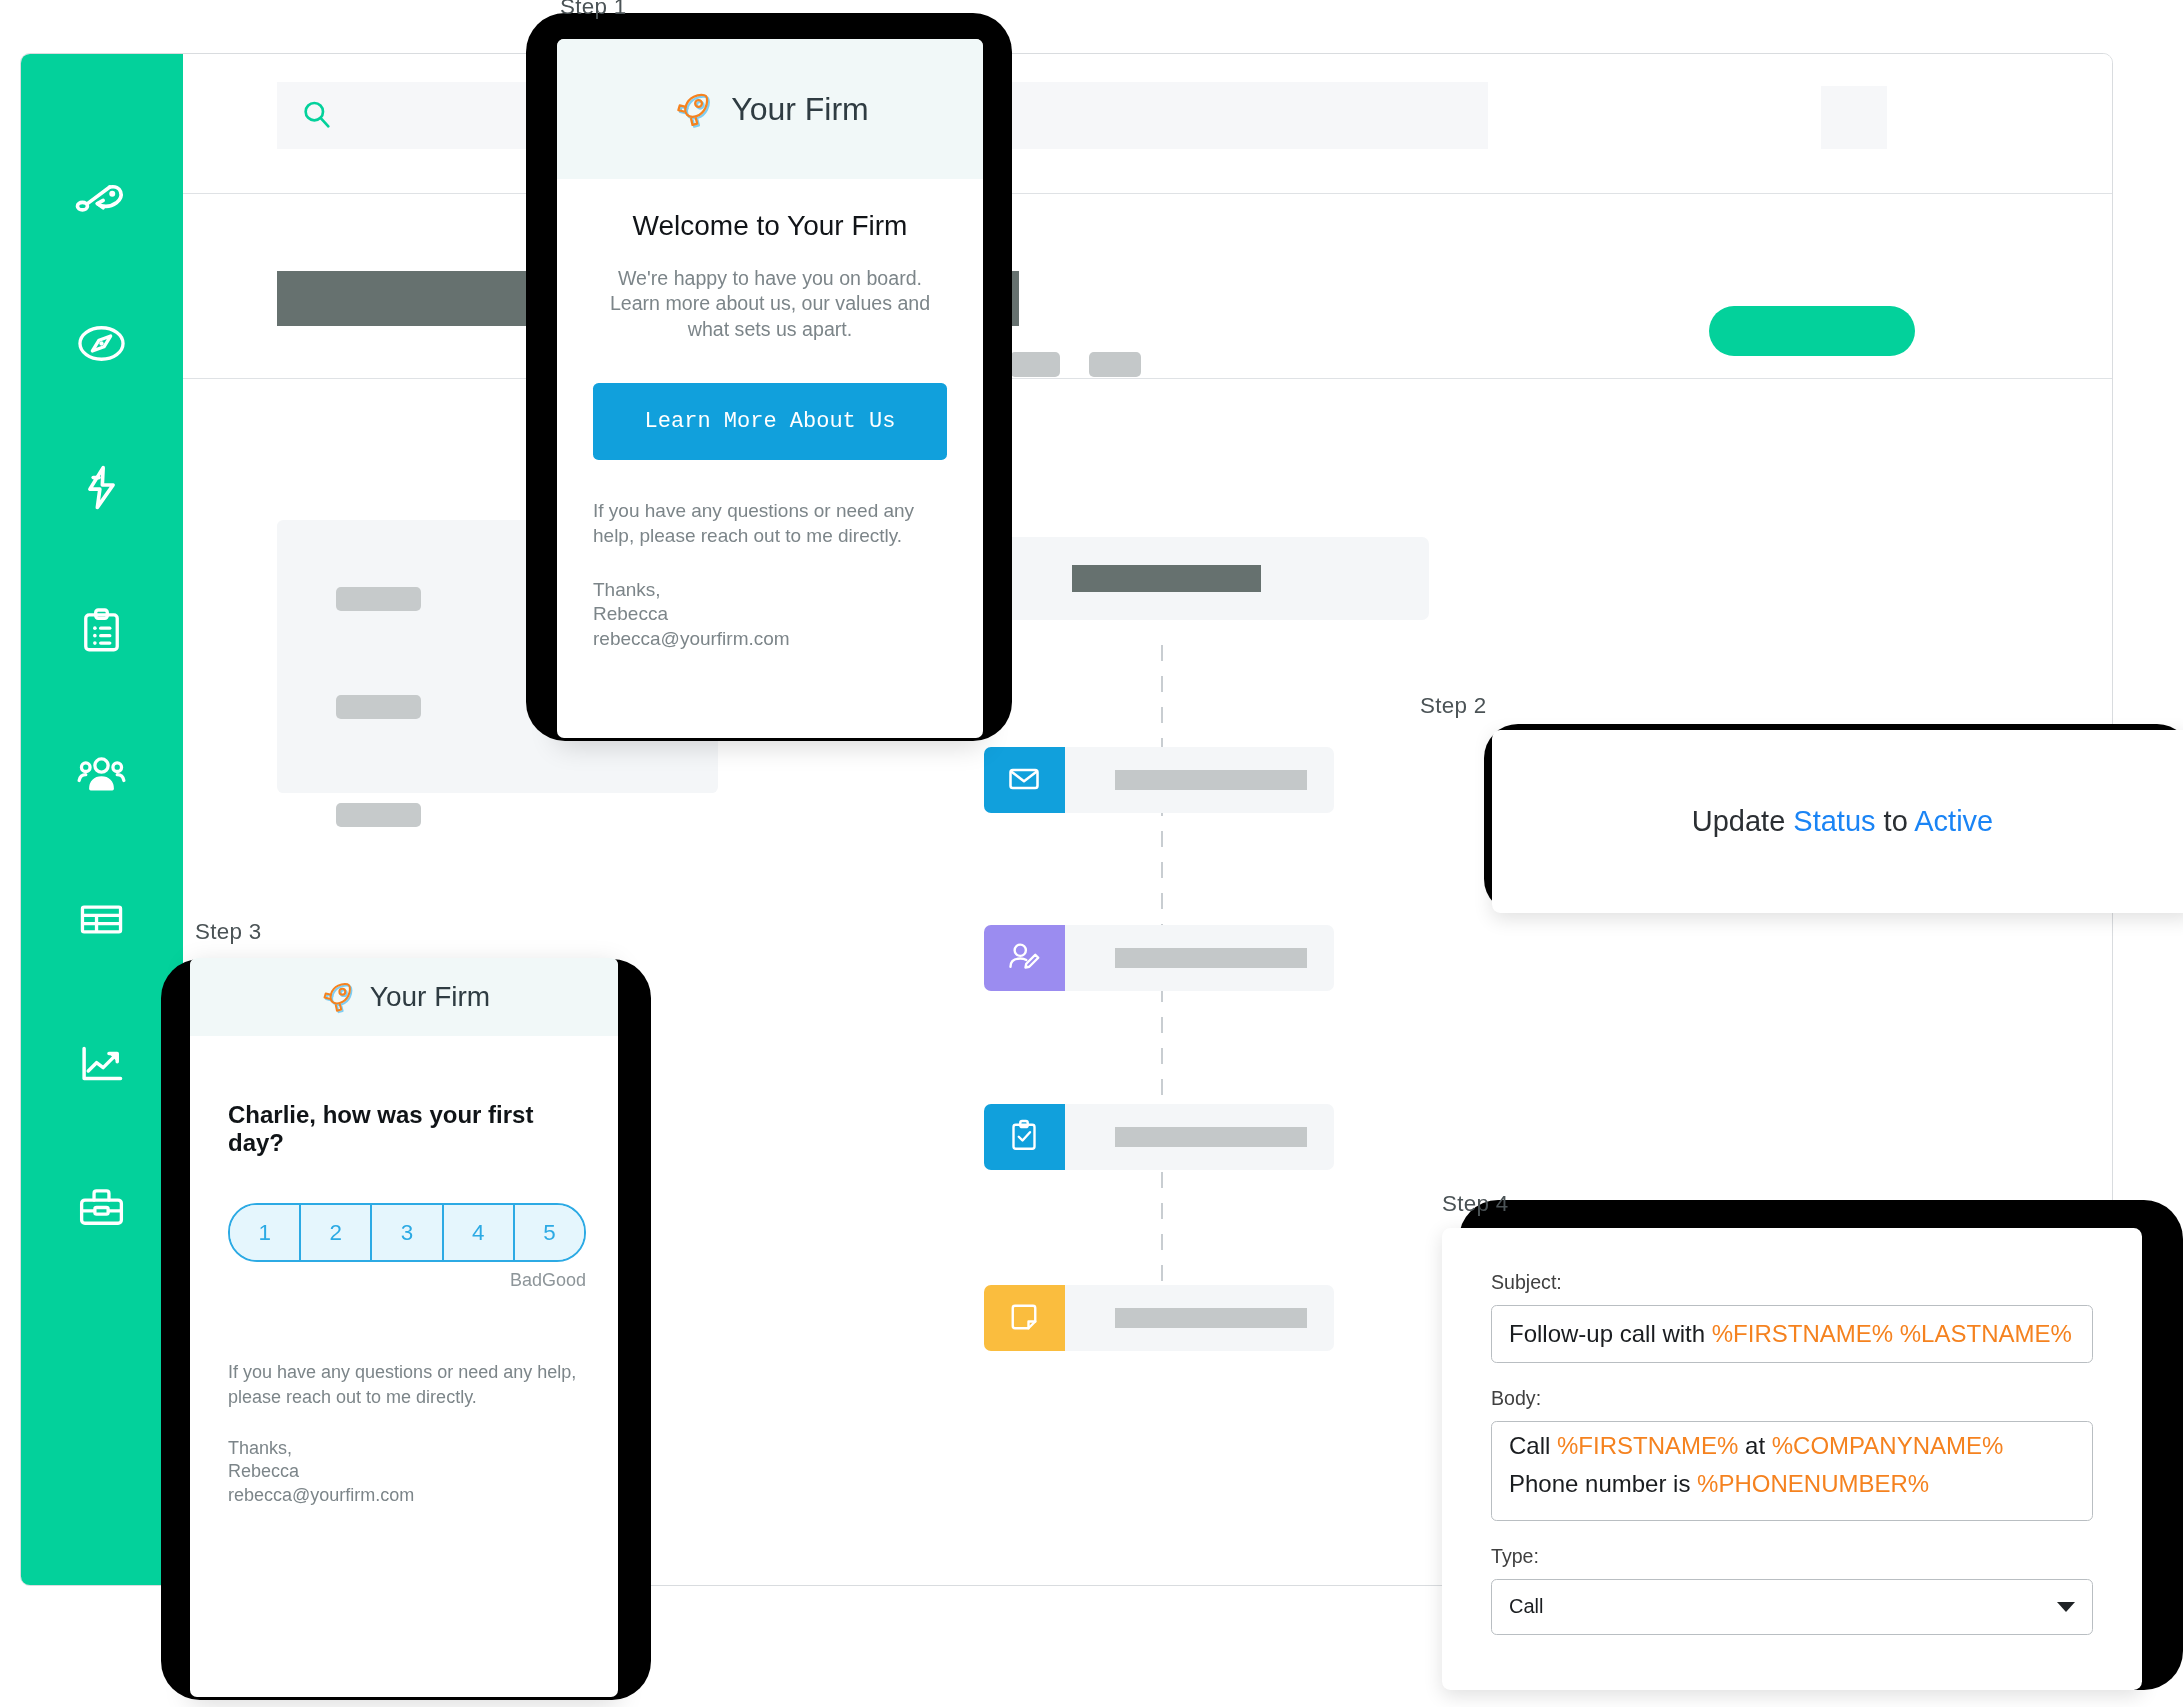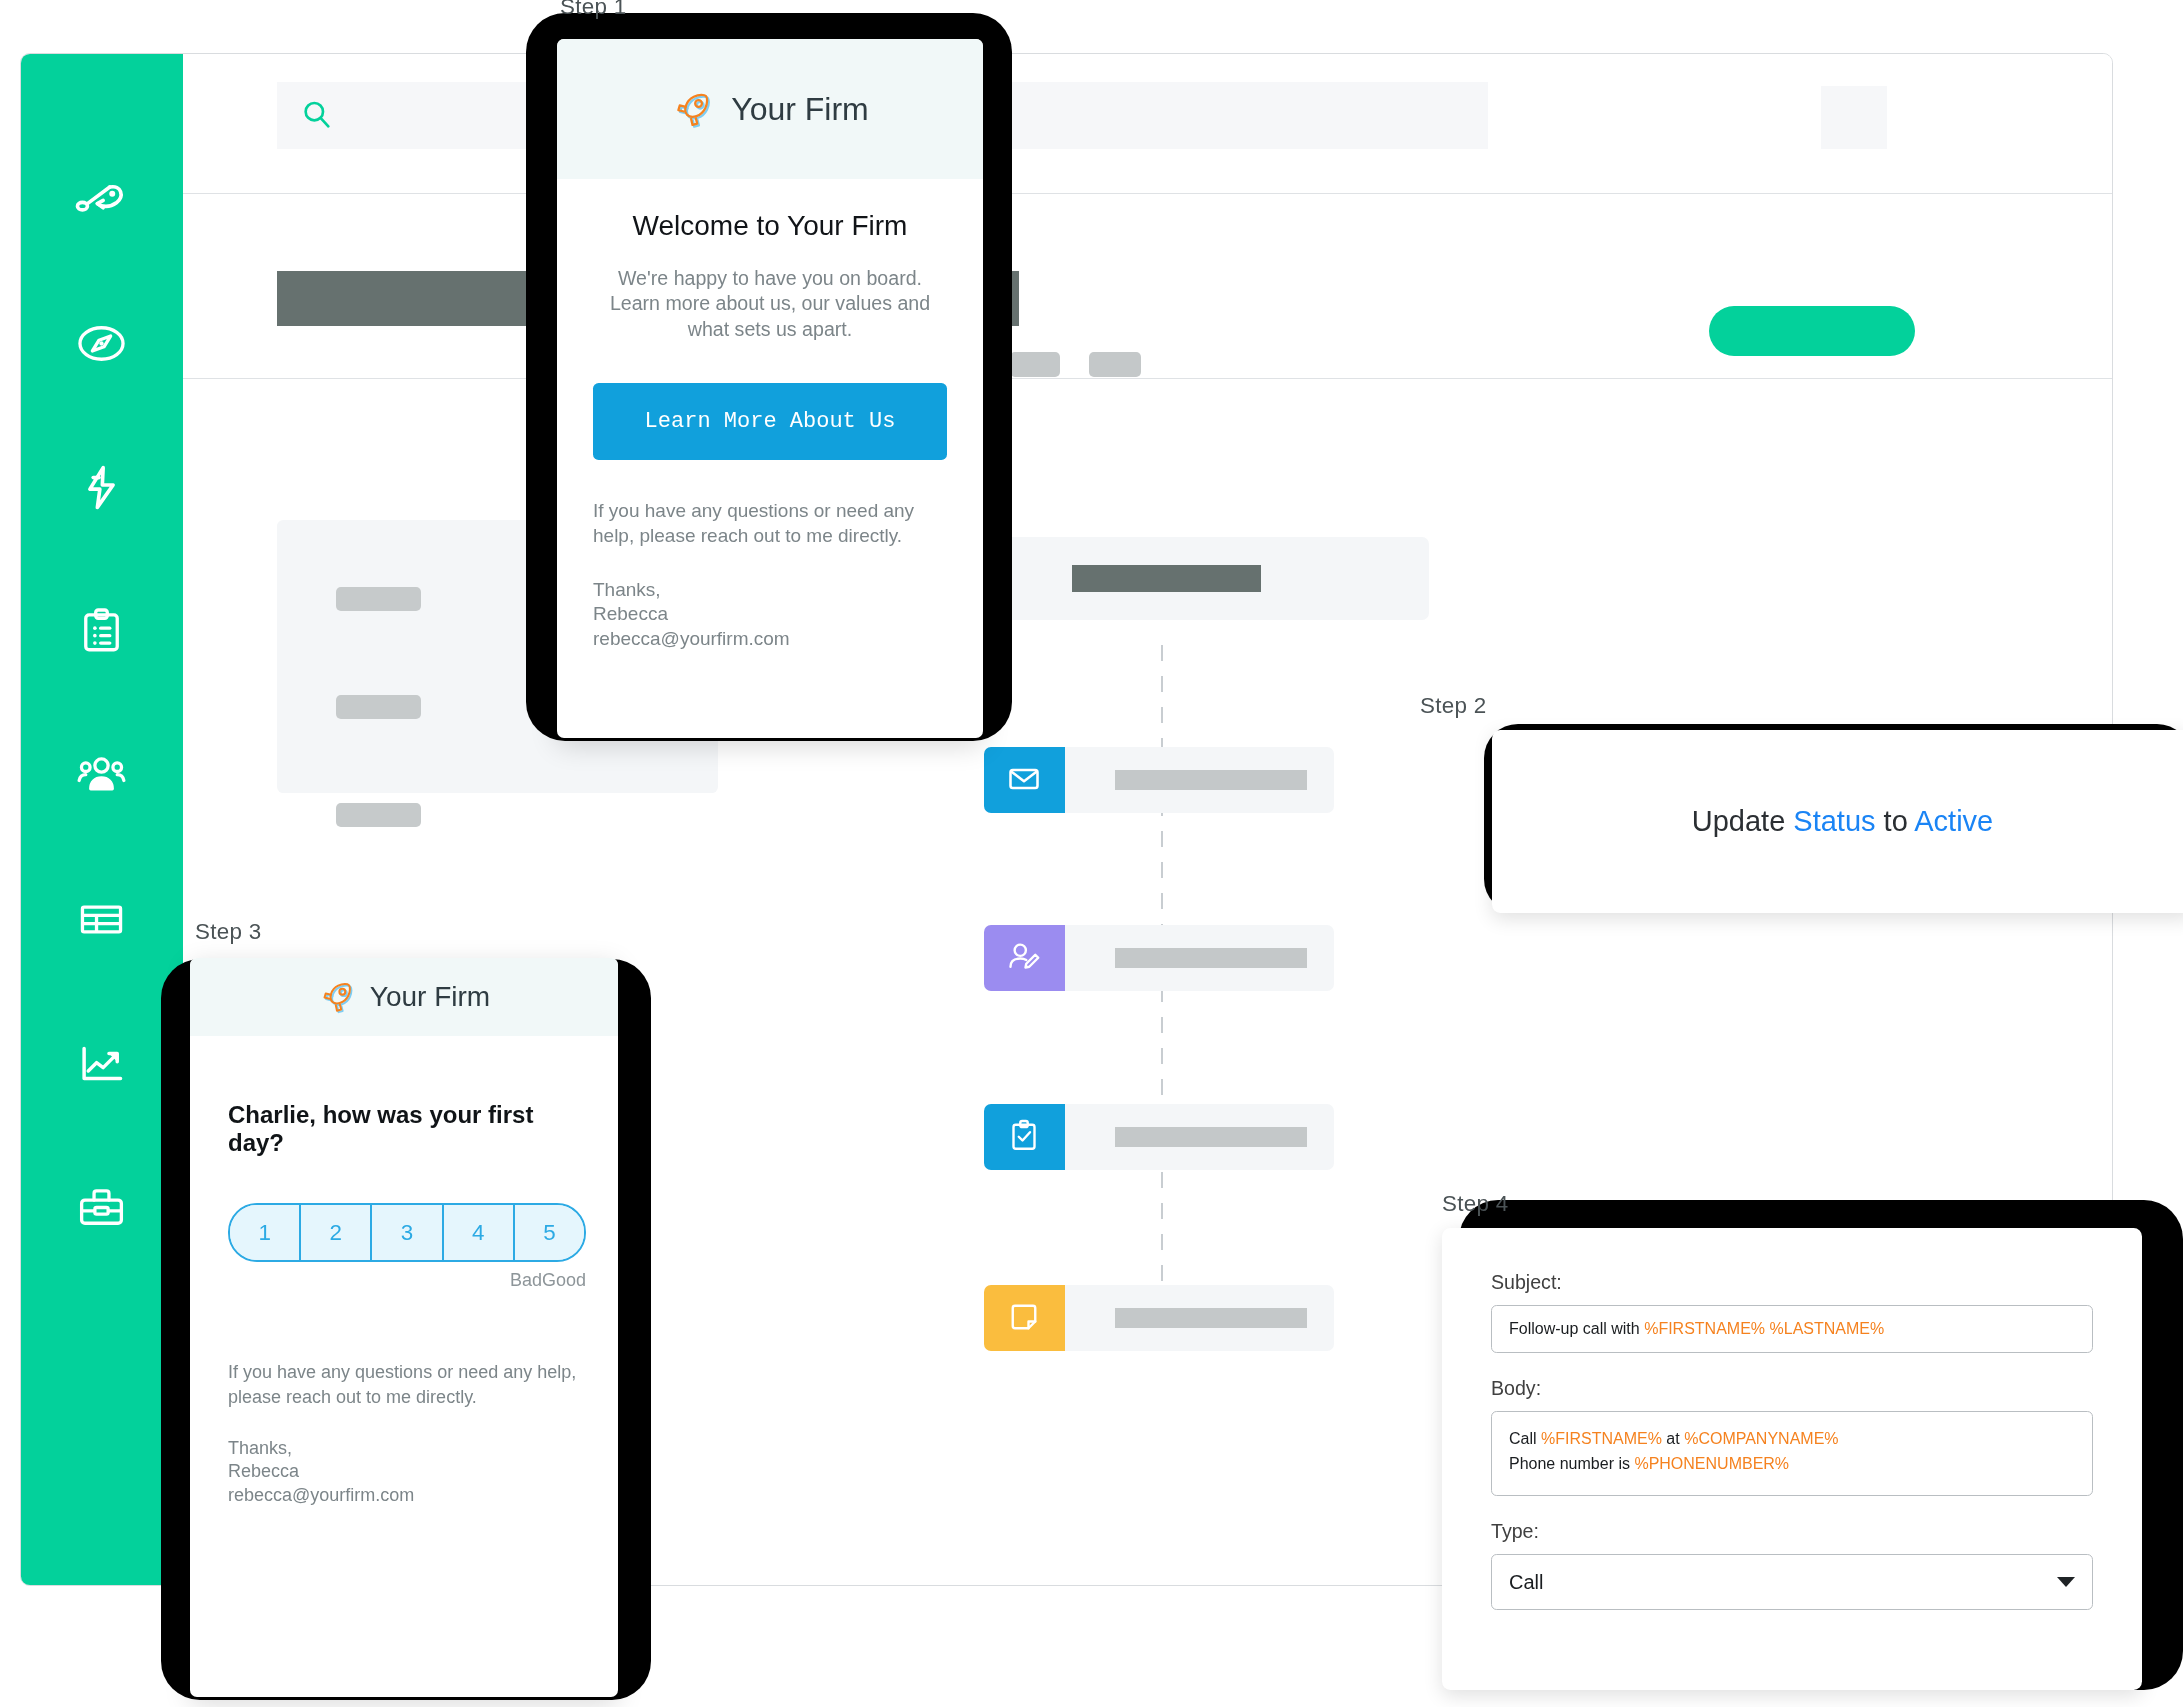--- a/index.html
+++ b/index.html
@@ -169,23 +169,23 @@
 
   
   .task-card {
     position:absolute; left: 1442px; top: 1228px; width: 700px; height: 462px;
     background:#ffffff; border-radius: 8.4px; box-shadow: 0 5.6px 19.6px rgba(0,0,0,.12);
     padding: 43px 49px 0;
   }
   .fld-label { font-size: 19.6px; color:#404040; margin-bottom: 11.2px; }
   .fld-box {
     border: 1.4px solid #b9bec2; border-radius: 5.6px; padding: 14px 17px;
-    font-size: 16px; color:#1a1d20; background:#fff; margin-bottom: 24px;
-  }
-  .fld-box.body-box { padding-top: 15px; padding-bottom: 18px; }
+    font-size: 24px; color:#1a1d20; background:#fff; margin-bottom: 24px;
+  }
+  .fld-box.body-box { padding-top: 5px; padding-bottom: 18px; }
   .fld-box .ln { line-height: 1.55; }
   .tok { color:#f5821f; }
   .select-box {
     border: 1.4px solid #b9bec2; border-radius: 5.6px; padding: 15.4px 17px;
     font-size: 20px; color:#1a1d20; background:#fff;
     display:flex; align-items:center; justify-content:space-between;
   }
   .caret { width:0;height:0;border-left:9px solid transparent;border-right:9px solid transparent;border-top:10.5px solid #1f2326; }
 </style>
 </head>

